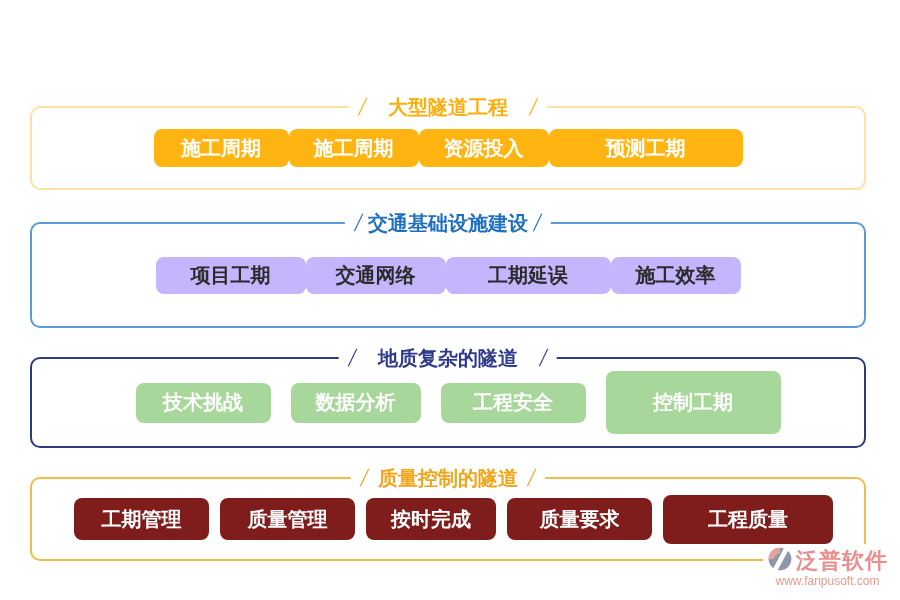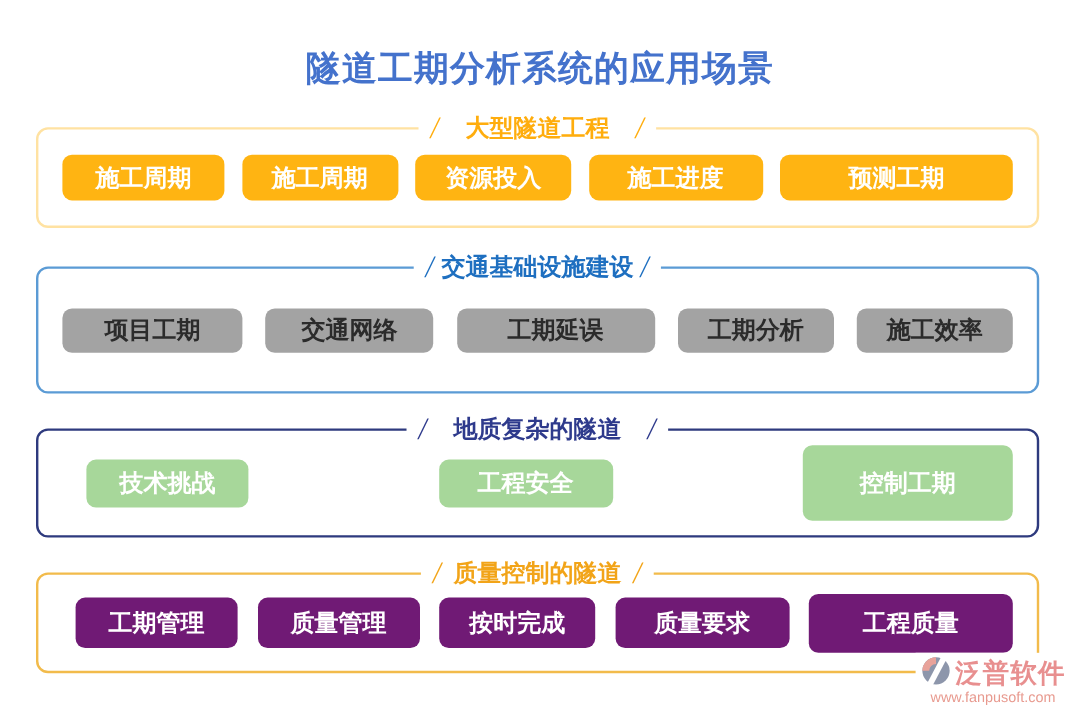--- a/index.html
+++ b/index.html
@@ -33,33 +33,33 @@
     font-size:20px;font-weight:bold;white-space:nowrap;
     line-height:28px;
   }
   .slash{font-size:26px;font-weight:normal;transform:skewX(-8deg);}
   .s1 .section-title{color:#ffad0d;}
   .s2 .section-title{color:#1e6fc0;gap:6px;}
   .s3 .section-title{color:#2e3a8c;}
   .s4 .section-title{color:#f2a418;gap:10px;}
   .tag-row{
     position:absolute;left:20px;right:20px;top:0;bottom:0;
-    display:flex;align-items:center;justify-content:space-between;
+    display:flex;align-items:center;justify-content:center;
   }
   .tag{
     display:flex;align-items:center;justify-content:center;
     border-radius:8px;
     font-size:20px;font-weight:bold;
     color:#ffffff;cursor:pointer;
     box-sizing:border-box;
   }
   .s1 .tag{background:#ffb412;height:38px;}
-  .s2 .tag{background:#a3a3a3;height:37px;color:#2b2b2b;}
+  .s2 .tag{background:#c4b5fd;height:37px;color:#2b2b2b;}
   .s3 .tag{background:#a7d79a;height:40px;margin-left:20px;}
-  .s4 .tag{background:#701a75;height:42px;margin-left:11px;}
+  .s4 .tag{background:#7f1d1d;height:42px;margin-left:11px;}
   
   .s1 .t1{width:135px}.s1 .t2{width:130px}.s1 .t3{width:130px}.s1 .t4{width:145px}.s1 .t5{width:194px}
   .s2 .t1{width:150px}.s2 .t2{width:140px}.s2 .t3{width:165px}.s2 .t4{width:130px}.s2 .t5{width:130px}
   .s3 .t1{width:135px}.s3 .t2{width:130px}.s3 .t3{width:130px}.s3 .t4{width:145px}.s3 .t5{width:175px;height:63px;}
   .s4 .t1{width:135px}.s4 .t2{width:135px}.s4 .t3{width:130px}.s4 .t4{width:145px}.s4 .t5{width:170px;height:49px;}
   .logo{
     position:absolute;right:8px;bottom:10px;
     display:flex;flex-direction:column;align-items:center;
     background:#ffffff;padding:2px 4px;
   }
@@ -71,60 +71,58 @@
     font-size:12px;color:#e89a8f;
     font-family:"Liberation Sans","DejaVu Sans",sans-serif;
     margin-top:-2px;
   }
 </style>
 </head>
 <body>
 
 <div class="page">
 
-  <div class="page-title">隧道工期分析系统的应用场景</div>
 
   <div class="section s1">
     <div class="section-title">
       <span class="slash">/</span>
       <span>大型隧道工程</span>
       <span class="slash">/</span>
     </div>
     <div class="tag-row">
       <div class="tag t1">施工周期</div>
       <div class="tag t2">施工周期</div>
       <div class="tag t3">资源投入</div>
-      <div class="tag t4">施工进度</div>
       <div class="tag t5">预测工期</div>
     </div>
   </div>
 
   <div class="section s2">
     <div class="section-title">
       <span class="slash">/</span>
       <span>交通基础设施建设</span>
       <span class="slash">/</span>
     </div>
     <div class="tag-row">
       <div class="tag t1">项目工期</div>
       <div class="tag t2">交通网络</div>
       <div class="tag t3">工期延误</div>
-      <div class="tag t4">工期分析</div>
       <div class="tag t5">施工效率</div>
     </div>
   </div>
 
   <div class="section s3">
     <div class="section-title">
       <span class="slash">/</span>
       <span>地质复杂的隧道</span>
       <span class="slash">/</span>
     </div>
     <div class="tag-row">
       <div class="tag t1">技术挑战</div>
+      <div class="tag t3">数据分析</div>
       <div class="tag t4">工程安全</div>
       <div class="tag t5">控制工期</div>
     </div>
   </div>
 
   <div class="section s4">
     <div class="section-title">
       <span class="slash">/</span>
       <span>质量控制的隧道</span>
       <span class="slash">/</span>

